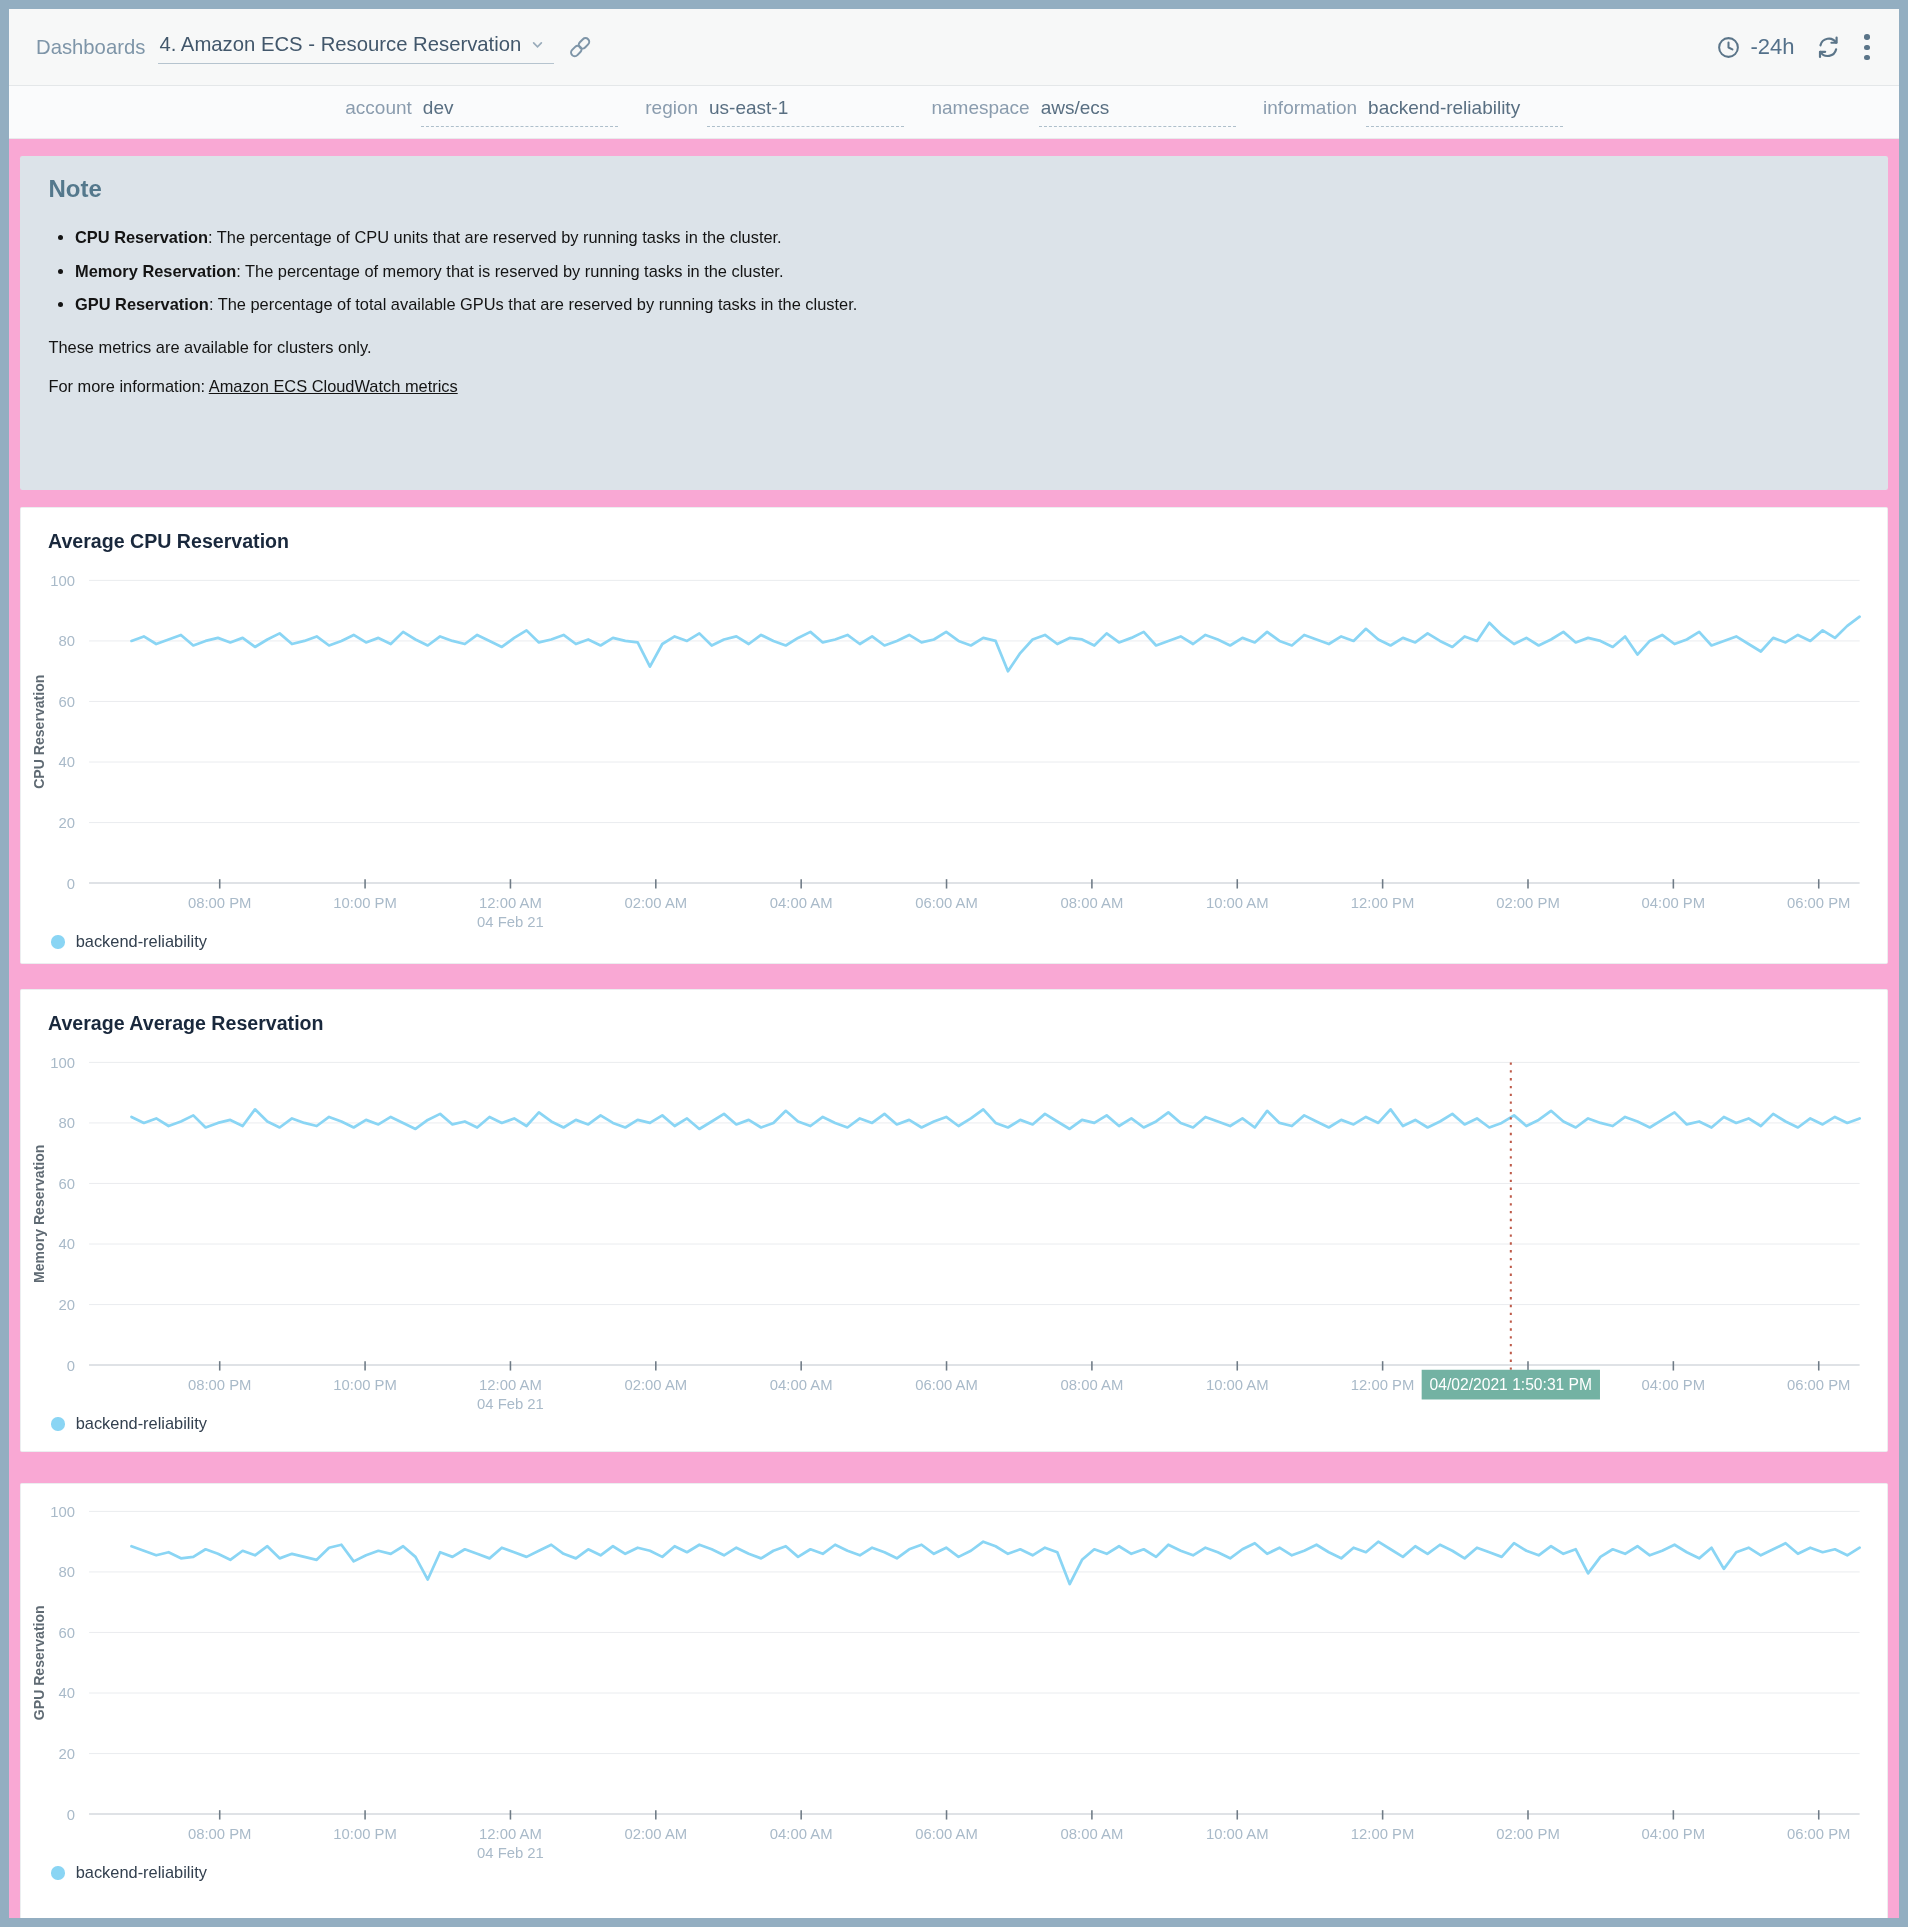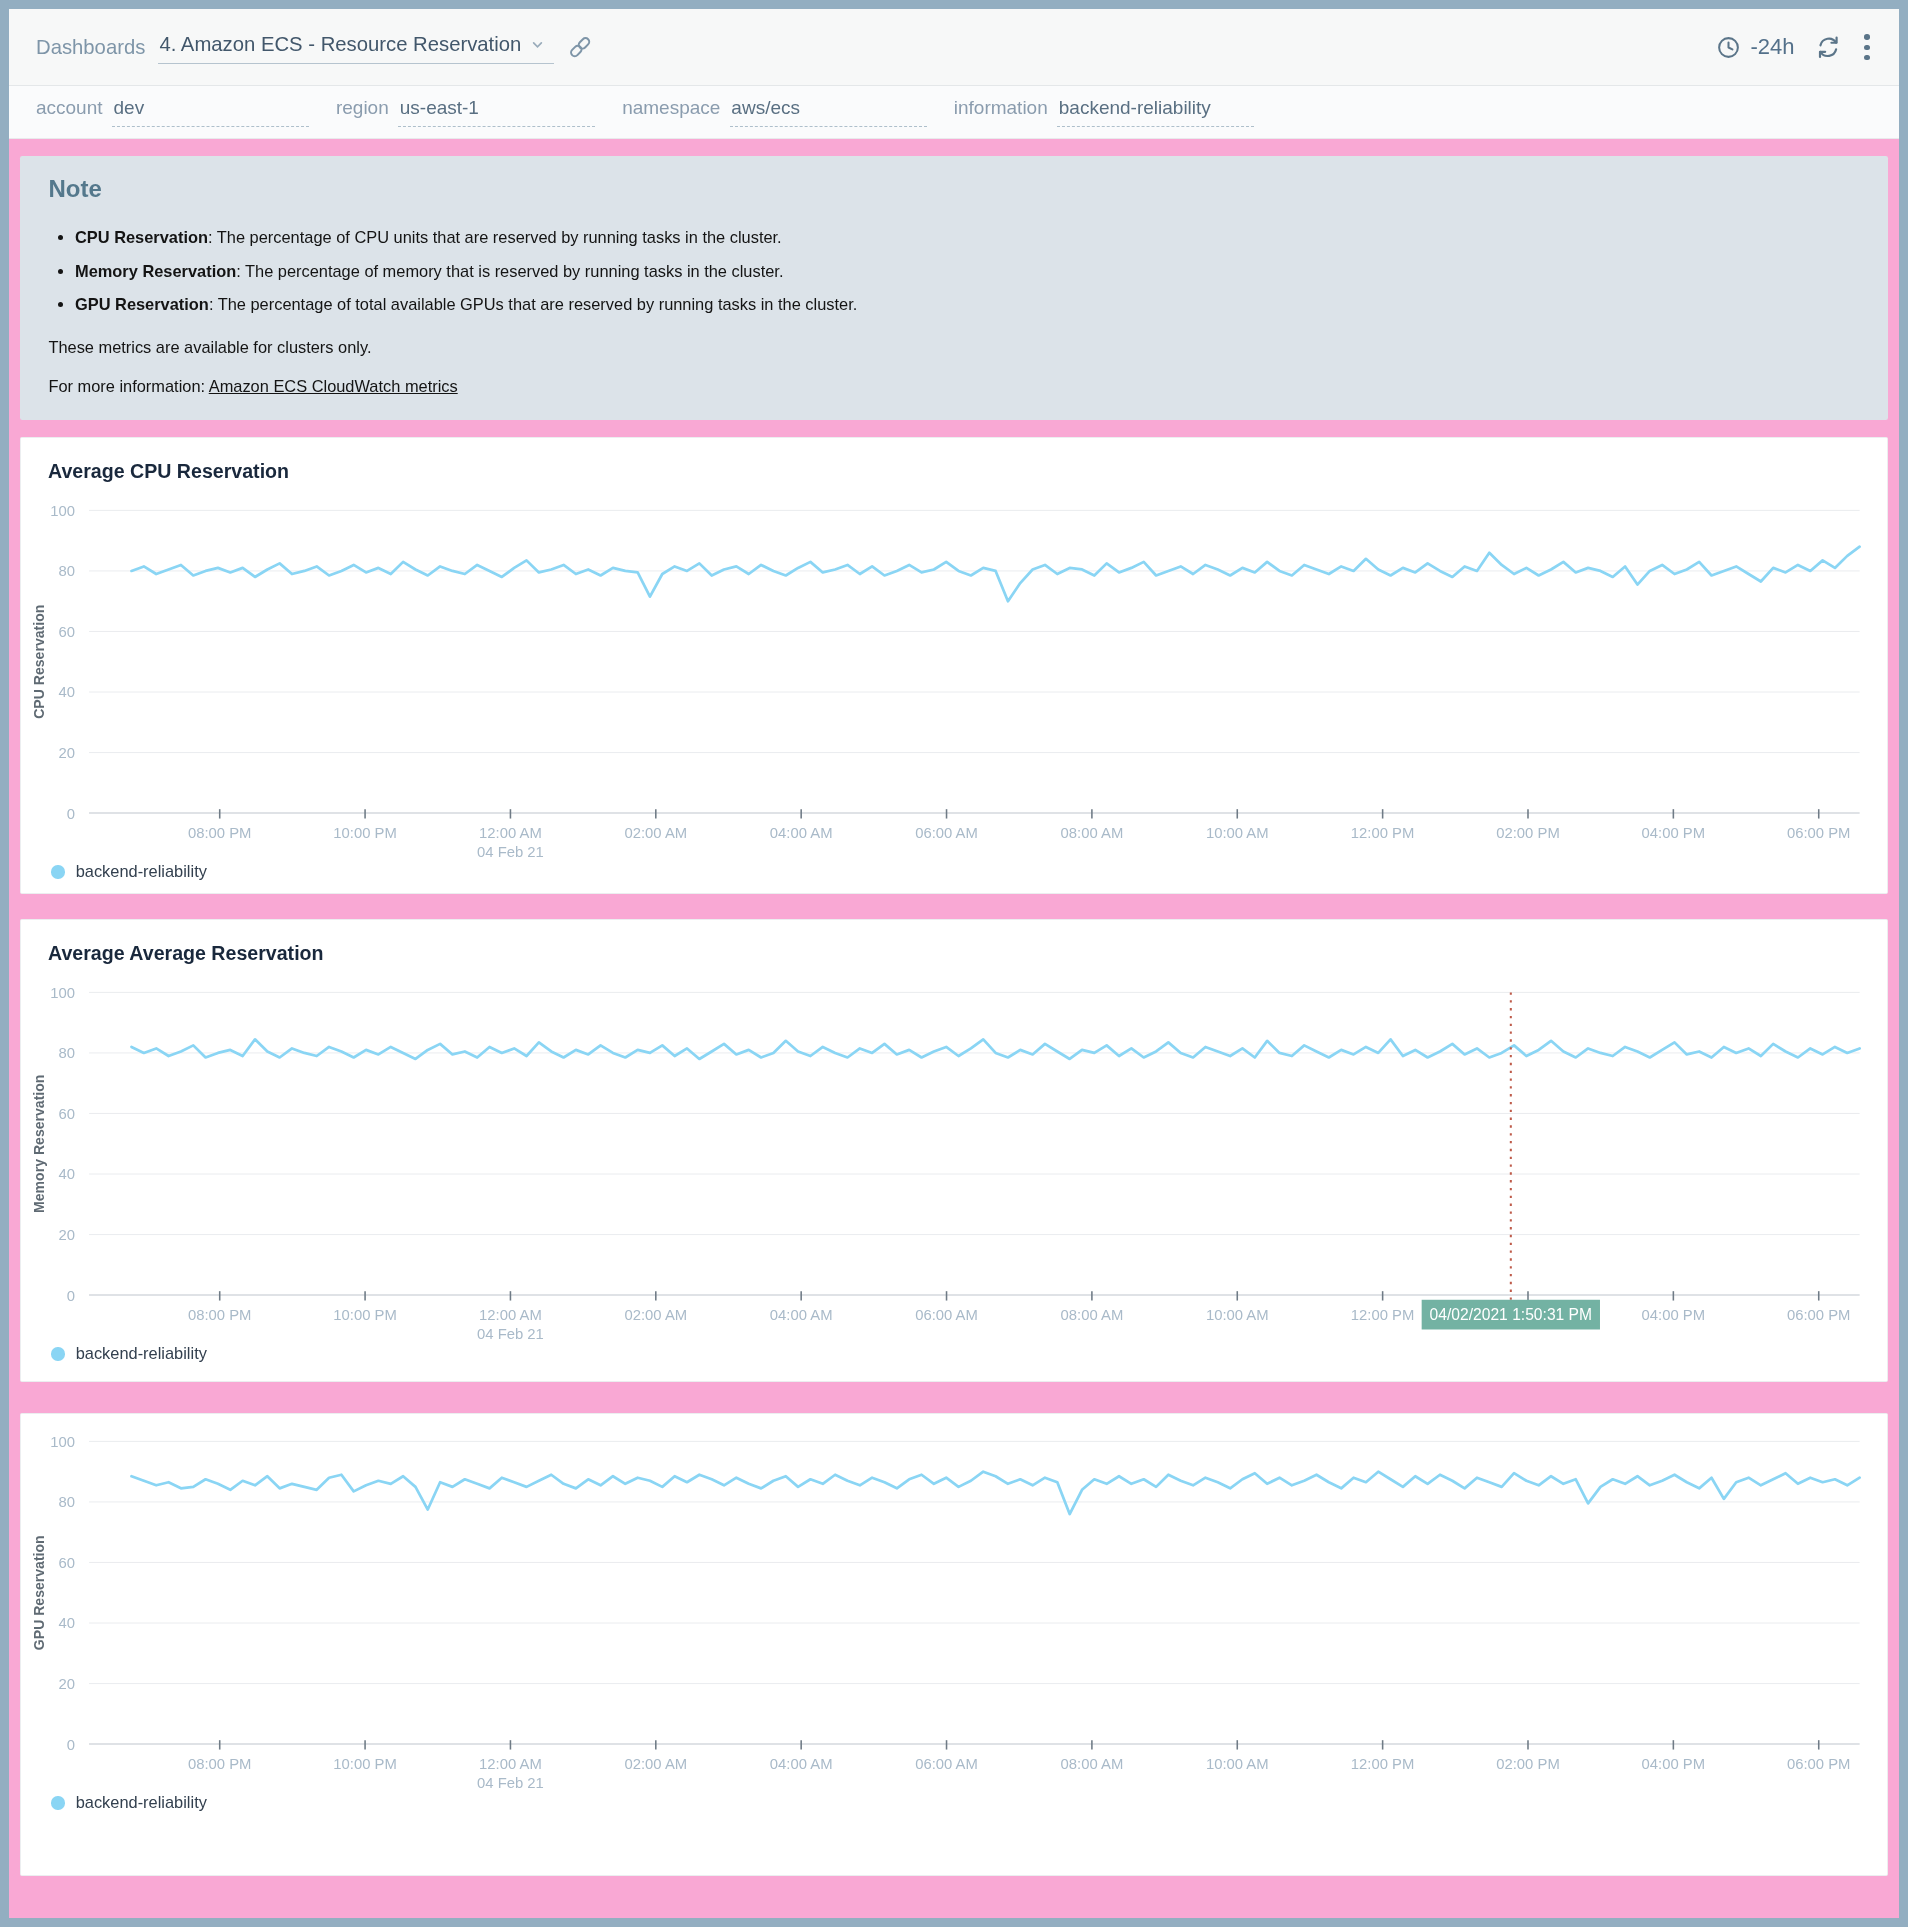--- a/index.html
+++ b/index.html
@@ -28,32 +28,32 @@
   .icon-btn { display:flex; align-items:center; justify-content:center; cursor:pointer; }
   .header-right { display:flex; align-items:center; gap:20px; }
   .time-range { display:flex; align-items:center; gap:9.4px; cursor:pointer; }
   .time-range-label { font-size:22px; color:#53708A; font-weight:500; }
   .kebab { display:flex; flex-direction:column; gap:4.7px; padding:3.1px; cursor:pointer; }
   .kebab i { width:5.5px; height:5.5px; border-radius:50%; background:#5B7589; }
 
   
   .filterbar {
     height:53px; background:#FAFBFC; border-bottom:0.8px solid #E8EAEC;
-    display:flex; align-items:center; padding:0 26.6px; gap:27px;
+    display:flex; align-items:center; padding:0 26.6px; gap:27px;justify-content:center;
   }
   .filter { display:flex; align-items:baseline; gap:9.4px; }
   .filter-label { font-size:19px; color:#8A9CAE; }
   .filter-value {
     font-size:19px; color:#596F82; min-width:197px;
     border-bottom:1.6px dashed #AEBFCB; padding:0 1.6px 7px 1.6px; cursor:pointer;
   }
 
   
   .note {
-    margin:17px 11px 0 11px; height:264px; background:#DCE3E9; border-radius:2.3px;
+    margin:17px 11px 0 11px; height:334px; background:#DCE3E9; border-radius:2.3px;
     padding:19px 28px;
   }
   .note-title { font-size:24px; color:#54788C; font-weight:600; margin-bottom:20.3px; }
   .note ul { margin:23.5px 0 0 26.6px; }
   .note li { font-size:16.4px; color:#141414; margin:13.3px 0; line-height:1.25; }
   .note li strong { font-weight:700; }
   .note p { font-size:16.4px; color:#141414; }
   .note .p1 { margin-top:23.5px; }
   .note .p2 { margin-top:19.6px; }
   .note a { color:#141414; text-decoration:underline; cursor:pointer; }

